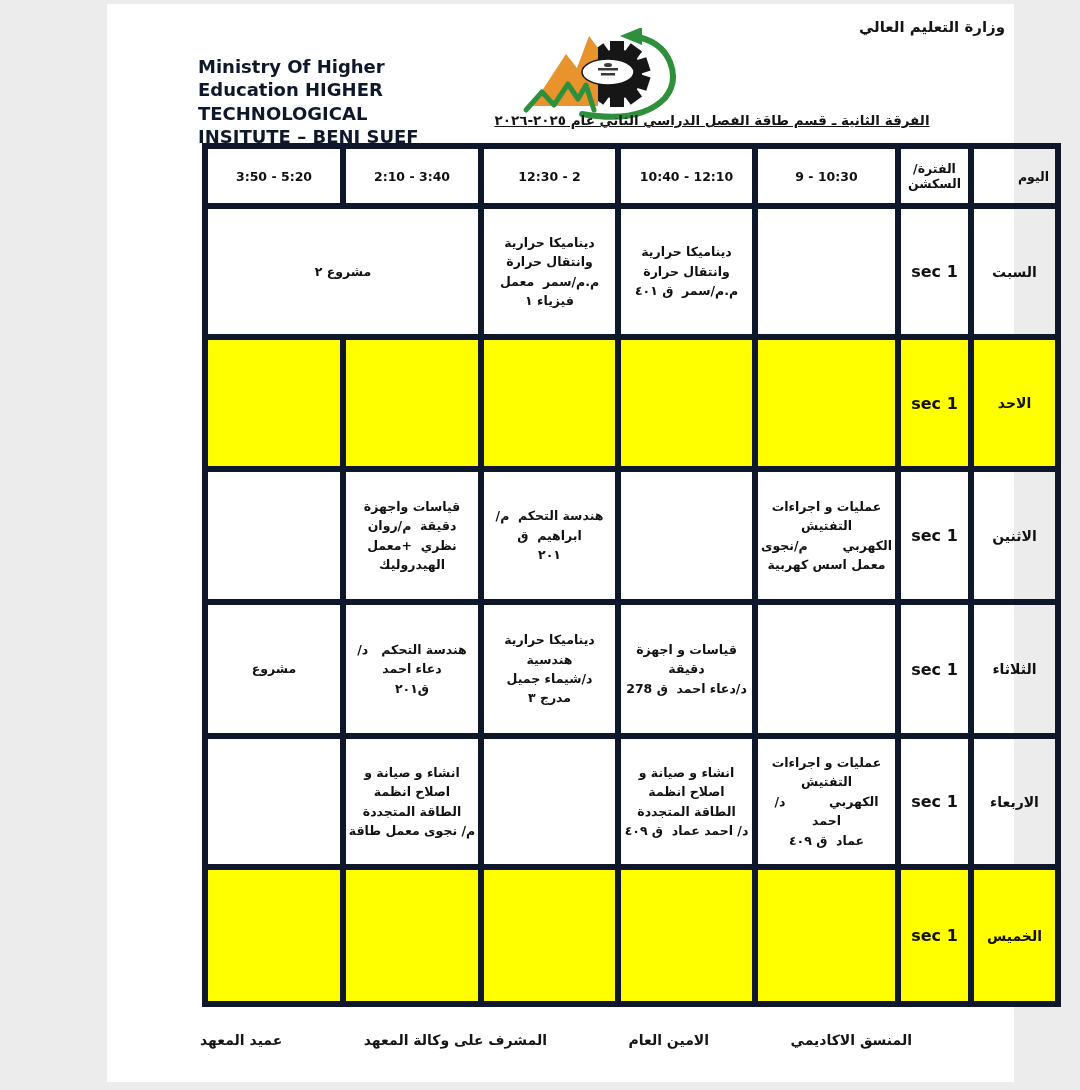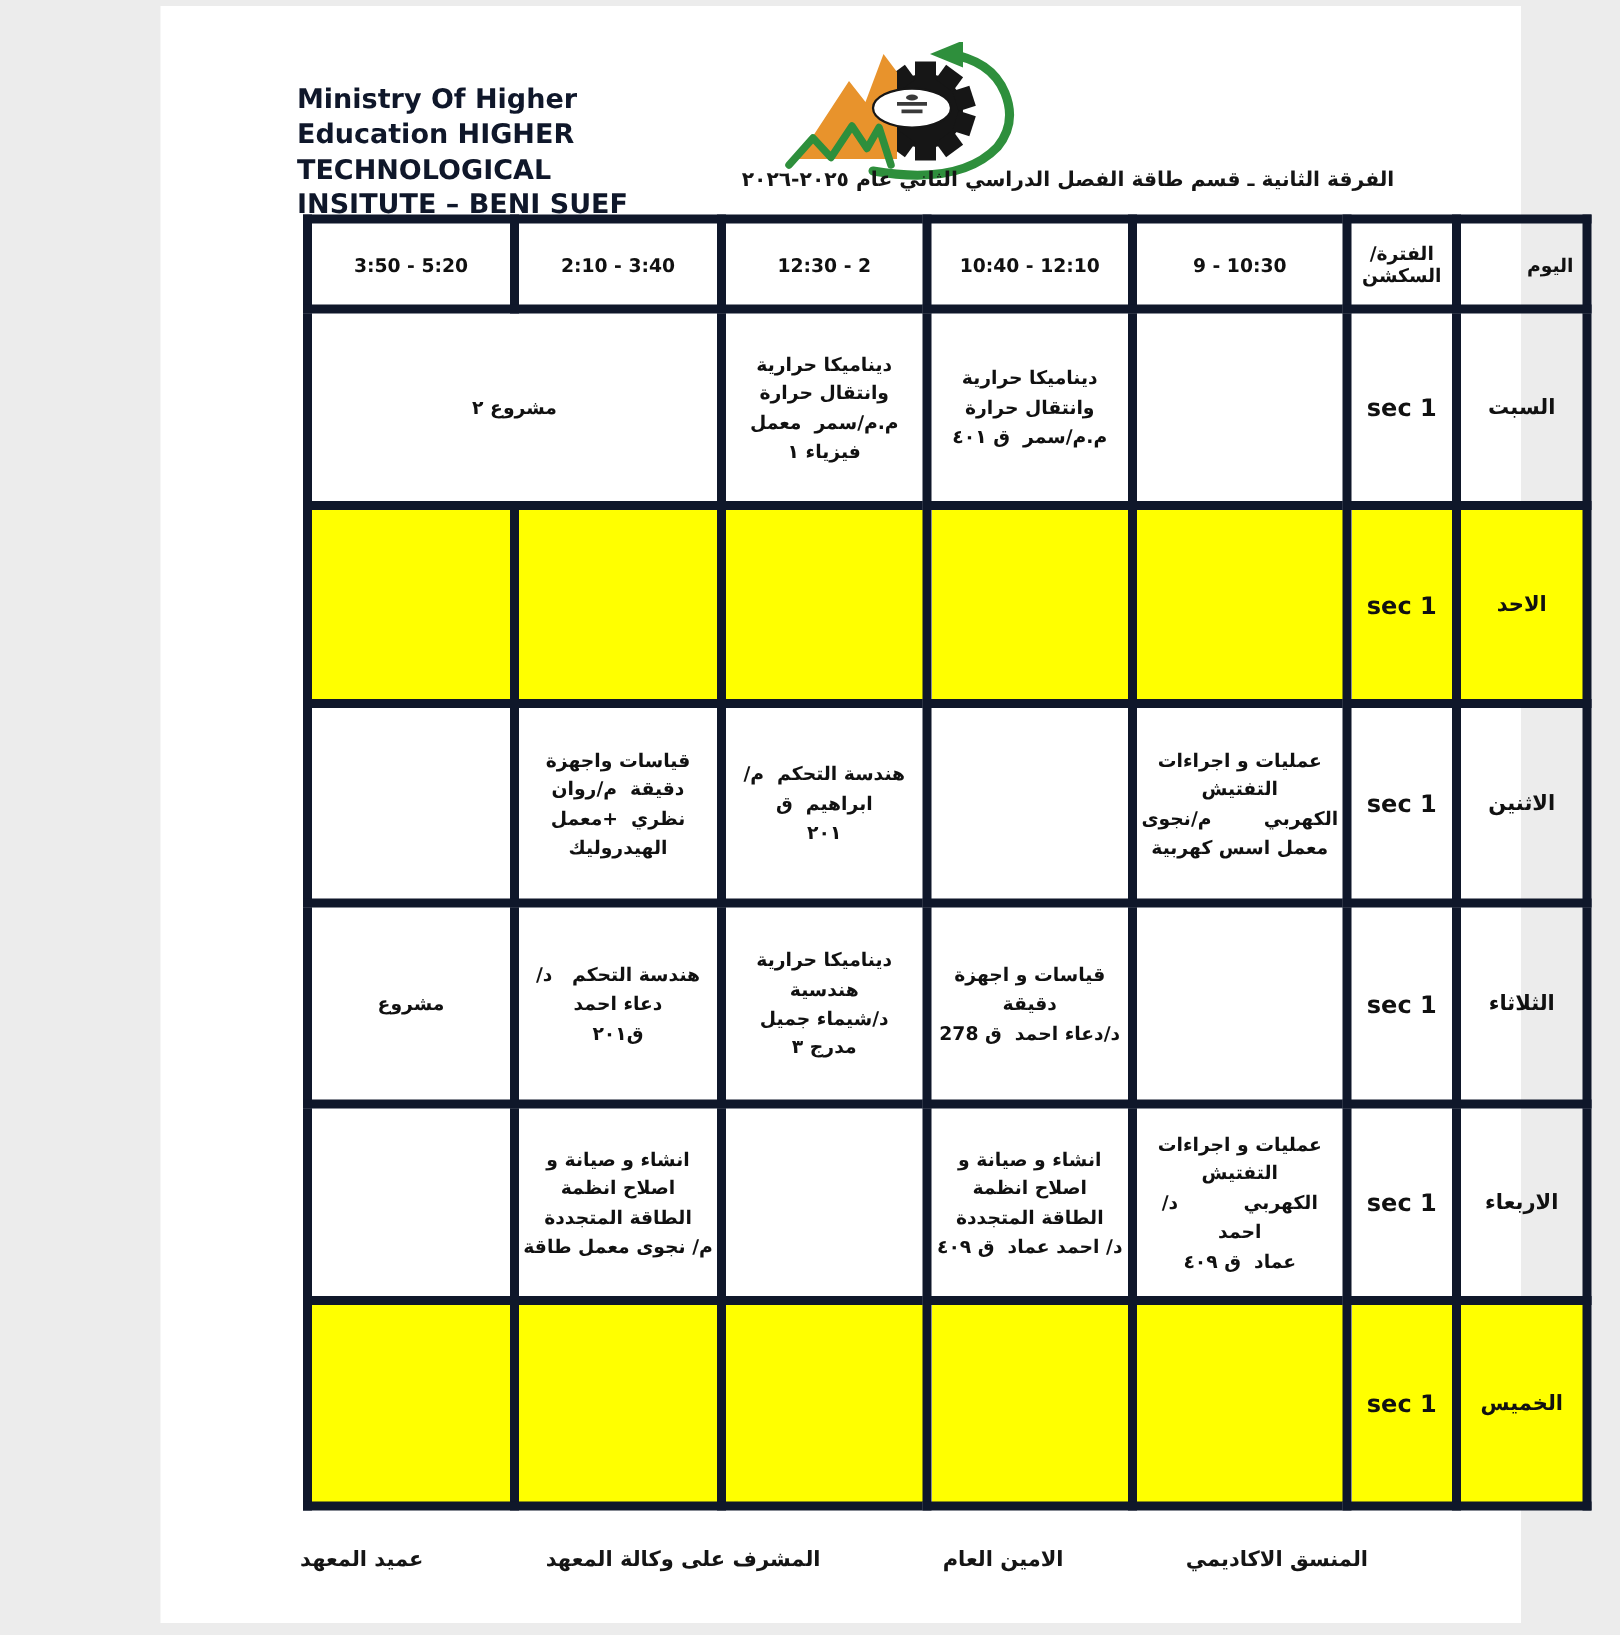--- a/index.html
+++ b/index.html
@@ -22,21 +22,21 @@
   .logo{position:absolute;left:520px;top:28px;width:160px;height:92px;}
   .ar-head{
     position:absolute;right:75px;top:18px;width:320px;
     direction:rtl;text-align:right;font-weight:bold;font-size:15px;
     color:#151515;
   }
   .ar-head div{margin-bottom:13px;}
   .doc-title{
     position:absolute;left:462px;top:112px;width:500px;
     direction:rtl;text-align:center;font-weight:bold;font-size:13.5px;
-    color:#151515;white-space:nowrap;
+    color:#151515;white-space:nowrap;text-decoration:underline;
   }
   
   table.timetable{
     position:absolute;left:202px;top:143px;width:745px;
     border-collapse:collapse;table-layout:fixed;
     direction:rtl;
   }
   table.timetable th,table.timetable td{
     border:6px solid #0f172a;
     text-align:center;vertical-align:middle;
@@ -92,20 +92,21 @@
     <ellipse cx="88" cy="37" rx="4" ry="2" fill="#3a3a3a"></ellipse>
 
     <path d="M 62,86 Q 120,96 145,70 Q 158,54 150,34 Q 141,12 112,8" fill="none" stroke="#2E8F3C" stroke-width="6" stroke-linecap="round"></path>
     <polygon points="122,-1 100,8 122,17" fill="#2E8F3C"></polygon>
 
     <polyline points="6,82 22,64 34,77 48,56 58,71 66,57 74,82" fill="none" stroke="#2E8F3C" stroke-width="5" stroke-linejoin="round" stroke-linecap="round"></polyline>
   </svg>
 </div>
 
 <div class="ar-head">
+  <div>وزارة التعليم العالي</div>
 </div>
 
 <div class="doc-title">الفرقة الثانية ـ قسم طاقة  الفصل الدراسي الثاني عام ٢٠٢٥-٢٠٢٦</div>
 
 <table class="timetable">
   <thead>
     <tr id="head-row">
         <th style="width: 39px; padding-left: 40px;">اليوم</th>
         <th style="width: 63px;">الفترة/ السكشن</th>
         <th style="width: 133px; direction: ltr;">9 - 10:30</th>

